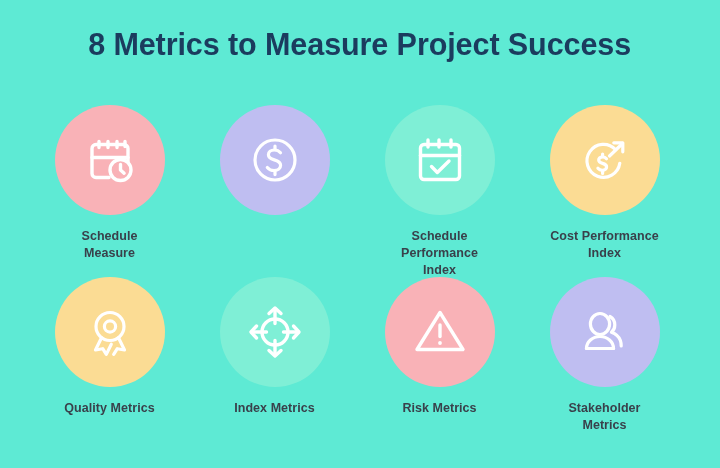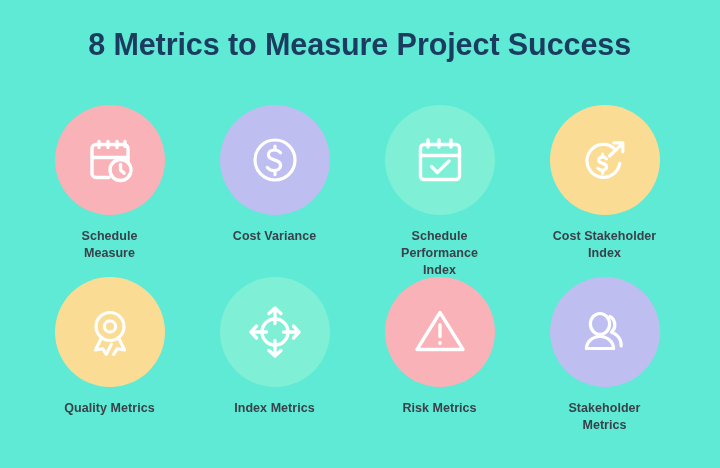--- a/index.html
+++ b/index.html
@@ -134,23 +134,20 @@
           <svg width="58" height="58" viewBox="0 0 58 58">
             <g fill="none" stroke="#FFFFFF" stroke-width="3.2" stroke-linecap="round" stroke-linejoin="round">
               <circle cx="29" cy="29" r="20"></circle>
               <path d="M34.5 21.8 c-1.6-1.9-3.6-2.8-6.1-2.8 c-3.5 0-6 1.9-6 4.8
                        c0 2.8 2.1 4.1 5.9 5.1 c4 1.1 6.3 2.4 6.3 5.4
                        c0 3.1-2.7 5.2-6.4 5.2 c-2.8 0-5.2-1-6.9-3.1"></path>
               <path d="M29 15 v3.6 M29 39.4 v4.2"></path>
             </g>
           </svg>
         </div>
-        <div class="caption">
-          <span>Cost Variance</span>
-        </div>
       </div>
 
       <div class="cell">
         <div class="bubble" style="background:#7FEFD6;">
           <svg width="56" height="56" viewBox="0 0 56 56">
             <g fill="none" stroke="#FFFFFF" stroke-width="3.4" stroke-linecap="round" stroke-linejoin="round">
               <rect x="8.5" y="12.5" width="39" height="35" rx="3.5"></rect>
               <path d="M8.5 23.5 h39"></path>
               <path d="M16 8 v7 M27 8 v7 M39 8 v7"></path>
               <path d="M19.5 34.5 l5.8 6 L37 29"></path>
@@ -172,21 +169,21 @@
               <path d="M30.5 27.8 c-1-1.2-2.3-1.8-3.9-1.8 c-2.3 0-3.9 1.2-3.9 3.1
                        c0 1.8 1.3 2.6 3.8 3.3 c2.6 0.7 4.1 1.6 4.1 3.5
                        c0 2-1.8 3.4-4.2 3.4 c-1.8 0-3.4-0.7-4.5-2"></path>
               <path d="M26.6 23 v2.6 M26.6 39.6 v2.8"></path>
               <path d="M33.5 25 L46.5 12.5"></path>
               <path d="M37.8 11.8 h9 v9"></path>
             </g>
           </svg>
         </div>
         <div class="caption wide">
-          <span>Cost Stakeholder</span><br>
+          <span>Cost Performance</span><br>
           <span>Index</span>
         </div>
       </div>
 
     </div>
 
     <div class="row row-2">
 
       <div class="cell">
         <div class="bubble" style="background:#FBDC94;">

